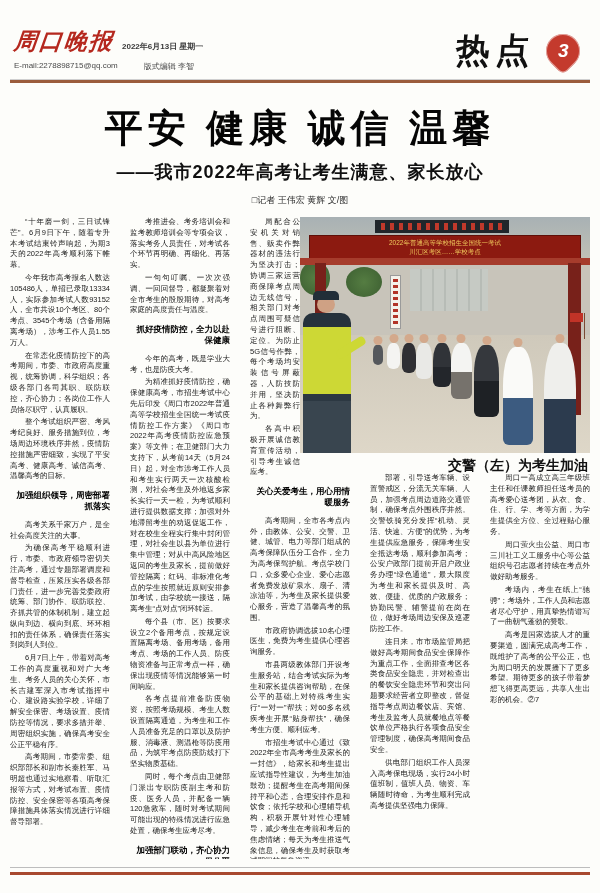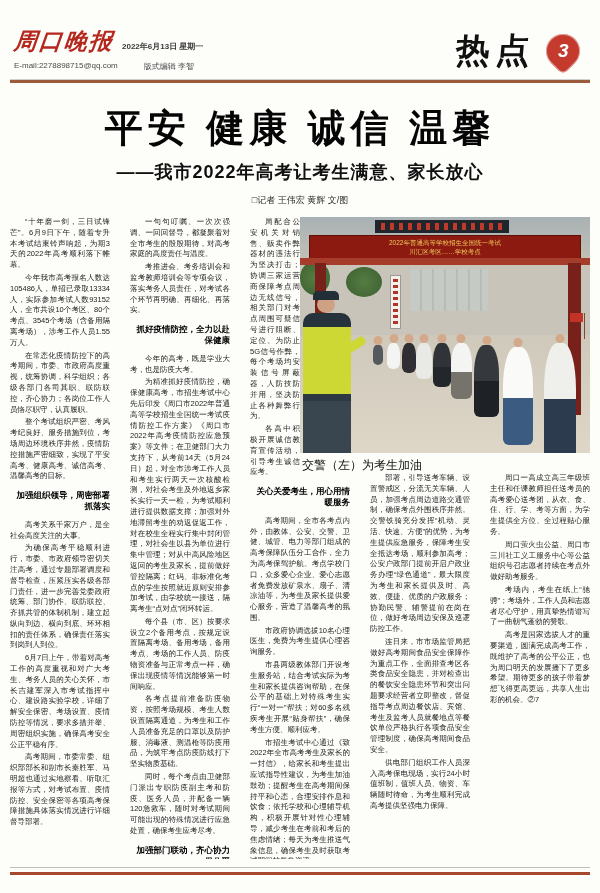--- a/index.html
+++ b/index.html
@@ -45,21 +45,21 @@
   .photo .vsign{position:absolute;left:31%;top:58px;width:9px;height:52px;background:#f4f1ea;border:1px solid #9a9a9a;}
   .photo .vsign::after{content:"";position:absolute;inset:3px 2px;background:repeating-linear-gradient(#b23327 0 3px,transparent 3px 6px);}
   .photo .fig{position:absolute;border-radius:40% 40% 6px 6px;}
   .photo .fig::before{content:"";position:absolute;left:50%;transform:translateX(-50%);top:-9px;width:9px;height:9px;border-radius:50%;background:#d3a98c;}
   .photo .officer{position:absolute;left:1%;bottom:0;width:48px;height:140px;background:linear-gradient(#26323c 10%,#cdd835 10% 58%,#2c3842 58% 63%,#39454f 63%);border-radius:10px 10px 0 0;}
   .photo .officer .head{position:absolute;left:14px;top:-17px;width:18px;height:17px;background:#cfa184;border-radius:50%;}
   .photo .officer .cap{position:absolute;left:10px;top:-22px;width:26px;height:9px;background:#222e38;border-radius:5px 5px 0 0;}
   .photo .officer .arm{position:absolute;right:-16px;top:30px;width:32px;height:9px;background:#cdd835;transform:rotate(-32deg);border-radius:4px;}
   .photo .flag{position:absolute;right:7px;top:96px;width:13px;height:9px;background:#c13327;}
   .photo .flag::after{content:"";position:absolute;right:-2px;top:0;width:1px;height:26px;background:#7a4a33;}
-  figcaption{font-size:12px;font-weight:normal;color:#111;padding:4px 2px 0;}
+  figcaption{text-align:right;font-size:14px;font-weight:bold;color:#111;padding:4px 2px 0;}
   
   .bottom-rule{margin-top:8px;}
   .bottom-rule .grayline{height:1px;background:#bdbdbd;}
   .bottom-rule .redline{height:3px;background:#a8492f;margin-top:4px;}
 </style>
 </head>
 <body>
 
 <div class="page">
 
@@ -95,22 +95,22 @@
         <p>今年我市高考报名人数达105486人，单招已录取13334人，实际参加考试人数93152人，全市共设10个考区、80个考点、3545个考场（含备用隔离考场），涉考工作人员1.55万人。</p>
         <p>在常态化疫情防控下的高考期间，市委、市政府高度重视，统筹协调，科学组织；各级各部门各司其职、联防联控，齐心协力；各岗位工作人员恪尽职守，认真履职。</p>
         <p>整个考试组织严密、考风考纪良好、服务措施到位，考场周边环境秩序井然，疫情防控措施严密细致，实现了平安高考、健康高考、诚信高考、温馨高考的目标。</p>
         <h4>加强组织领导，周密部署抓落实</h4>
         <p>高考关系千家万户，是全社会高度关注的大事。</p>
         <p>为确保高考平稳顺利进行，市委、市政府领导密切关注高考，通过专题部署调度和督导检查，压紧压实各级各部门责任，进一步完善党委政府统筹、部门协作、联防联控、齐抓共管的体制机制，建立起纵向到边、横向到底、环环相扣的责任体系，确保责任落实到岗到人到位。</p>
         <p>6月7日上午，带着对高考工作的高度重视和对广大考生、考务人员的关心关怀，市长吉建军深入市考试指挥中心、建设路实验学校，详细了解安全保密、考场设置、疫情防控等情况，要求多措并举、周密组织实施，确保高考安全公正平稳有序。</p>
         <p>高考期间，市委常委、组织部部长和副市长秦胜军、马明超也通过实地察看、听取汇报等方式，对考试布置、疫情防控、安全保密等各项高考保障措施具体落实情况进行详细督导部署。</p>
       </div>
     <div class="col">
+        <p>考推进会、考务培训会和监考教师培训会等专项会议，落实考务人员责任，对考试各个环节再明确、再细化、再落实。</p>
         <p>一句句叮嘱、一次次强调、一回回督导，都凝聚着对全市考生的殷殷期待，对高考家庭的高度责任与温度。</p>
-        <p>考推进会、考务培训会和监考教师培训会等专项会议，落实考务人员责任，对考试各个环节再明确、再细化、再落实。</p>
         <h4>抓好疫情防控，全力以赴保健康</h4>
         <p>今年的高考，既是学业大考，也是防疫大考。</p>
         <p>为精准抓好疫情防控，确保健康高考，市招生考试中心先后印发《周口市2022年普通高等学校招生全国统一考试疫情防控工作方案》《周口市2022年高考疫情防控应急预案》等文件；在卫健部门大力支持下，从考前14天（5月24日）起，对全市涉考工作人员和考生实行两天一次核酸检测，对社会考生及外地返乡家长实行一天一检，为考试顺利进行提供数据支撑；加强对外地滞留考生的劝返促返工作，对在校生全程实行集中封闭管理，对社会生以县为单位进行集中管理；对从中高风险地区返回的考生及家长，提前做好管控隔离；红码、非标准化考点的学生按照就近原则安排参加考试，由学校统一接送，隔离考生“点对点”闭环转运。</p>
         <p>每个县（市、区）按要求设立2个备用考点，按规定设置隔离考场、备用考场，备用考点、考场的工作人员、防疫物资准备与正常考点一样，确保出现疫情等情况能够第一时间响应。</p>
         <p>各考点提前准备防疫物资，按照考场规模、考生人数设置隔离通道，为考生和工作人员准备充足的口罩以及防护服、消毒液、测温枪等防疫用品，为筑牢考点防疫防线打下坚实物质基础。</p>
         <p>同时，每个考点由卫健部门派出专职防疫副主考和防疫、医务人员，并配备一辆120急救车，随时对考试期间可能出现的特殊情况进行应急处置，确保考生应考尽考。</p>
         <h4>加强部门联动，齐心协力保公平</h4>
         <p>高考关系到千万学子的切身利益，公平是高考工作的生命线。</p>
       </div>
     <div class="col">

